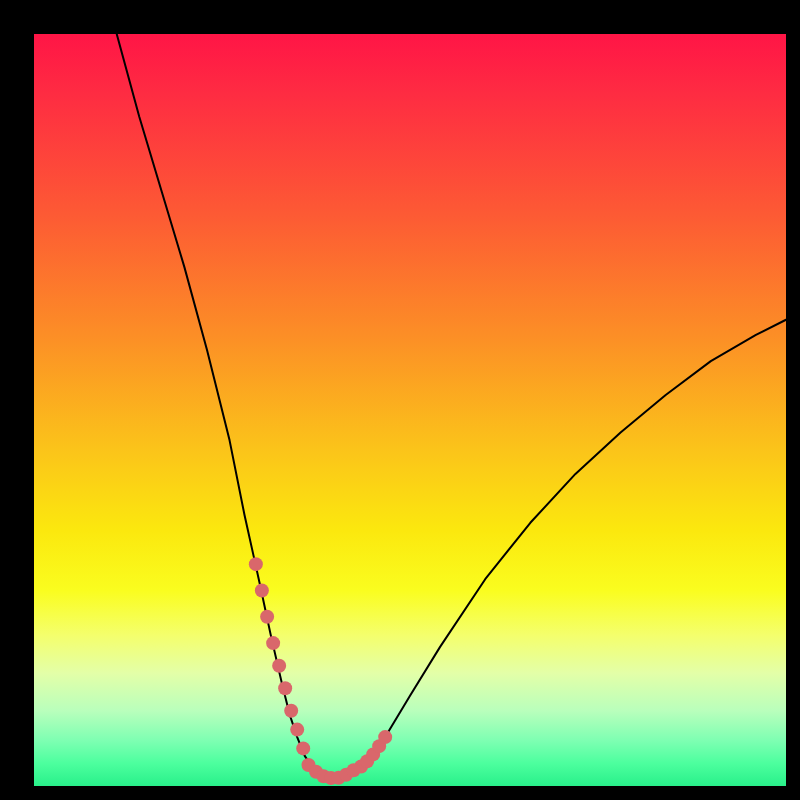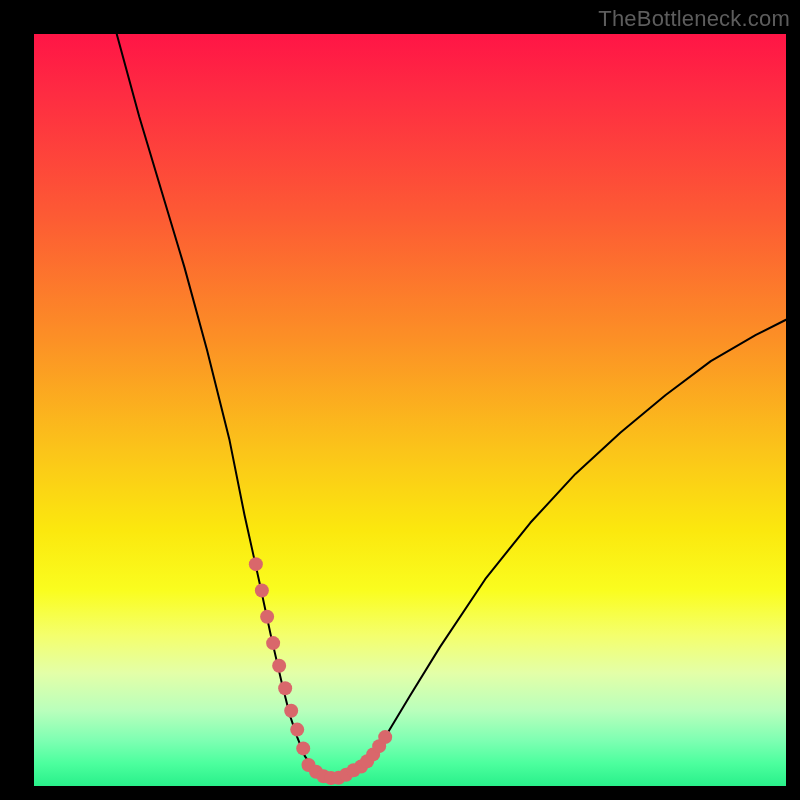--- a/index.html
+++ b/index.html
@@ -89,14 +89,13 @@
           <circle cx="282.00" cy="737.71" r="7" fill="#d9676b"></circle>
           <circle cx="289.52" cy="742.22" r="7" fill="#d9676b"></circle>
           <circle cx="297.04" cy="744.10" r="7" fill="#d9676b"></circle>
           <circle cx="304.56" cy="743.73" r="7" fill="#d9676b"></circle>
           <circle cx="312.08" cy="740.72" r="7" fill="#d9676b"></circle>
           <circle cx="319.60" cy="736.21" r="7" fill="#d9676b"></circle>
           <path d="M274.48 730.94 L282.00 737.71 L289.52 742.22 L297.04 744.10 L304.56 743.73 L312.08 740.72 L319.60 736.21" fill="none" stroke="#d9676b" stroke-width="14" stroke-linecap="round" stroke-linejoin="round" opacity="0.0"></path>
         </g>
     </svg>
   </div>
-  <div class="watermark">TheBottleneck.com</div>
 </div>
 
 </body></html>

